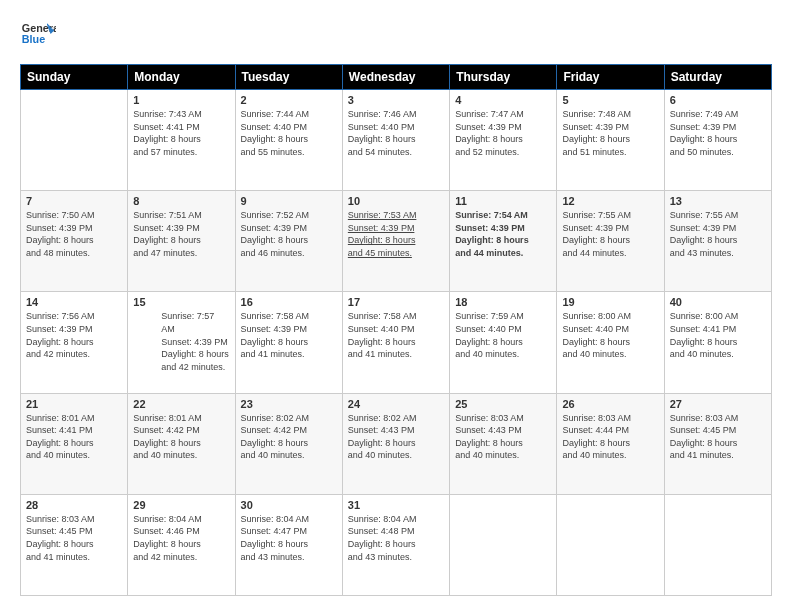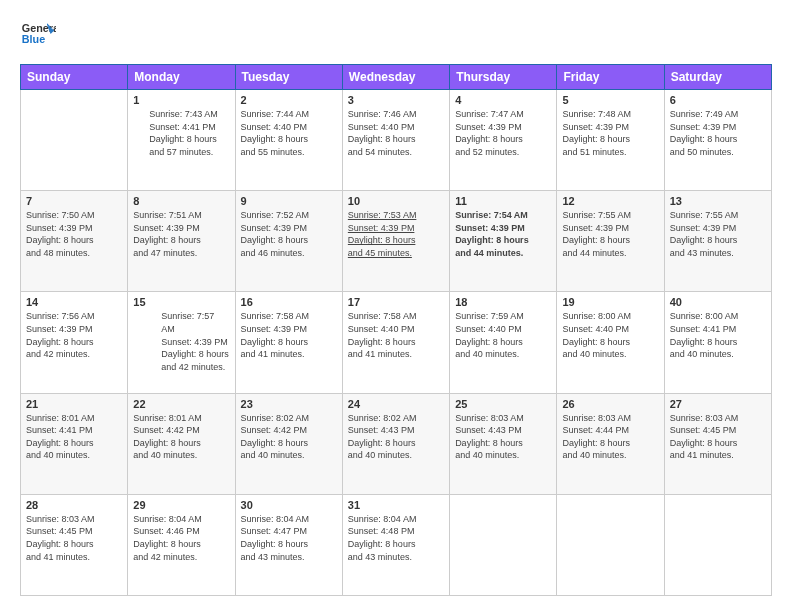--- a/index.html
+++ b/index.html
@@ -46,21 +46,21 @@
       color: #555;
     }
     .calendar {
       border: 1px solid #ccc;
       border-collapse: collapse;
       width: 100%;
       flex: 1;
       table-layout: fixed;
     }
     .calendar th {
-      background-color: #8b5cf6;
+      background-color: #000000;
       color: #fff;
       font-size: 12px;
       font-weight: bold;
       padding: 5px 6px;
       border: 1px solid #2266aa;
       text-align: left;
     }
     .calendar td {
       border: 1px solid #ccc;
       vertical-align: top;
@@ -117,21 +117,21 @@
           <th>Thursday</th>
           <th>Friday</th>
           <th>Saturday</th>
         </tr>
     </thead>
     <tbody id="calendar-body">
     <tr>
           <td class="empty-cell"></td>
           <td>
             <span class="day-num">1</span>
-            <div class="cell-info" style="white-space: pre-line; margin-left: 16px;">Sunrise: 7:43 AM
+            <div class="cell-info" style="white-space: pre-line;">Sunrise: 7:43 AM
 Sunset: 4:41 PM
 Daylight: 8 hours
 and 57 minutes.</div>
           </td>
           <td>
             <span class="day-num">2</span>
             <div class="cell-info" style="white-space: pre-line;">Sunrise: 7:44 AM
 Sunset: 4:40 PM
 Daylight: 8 hours
 and 55 minutes.</div>

